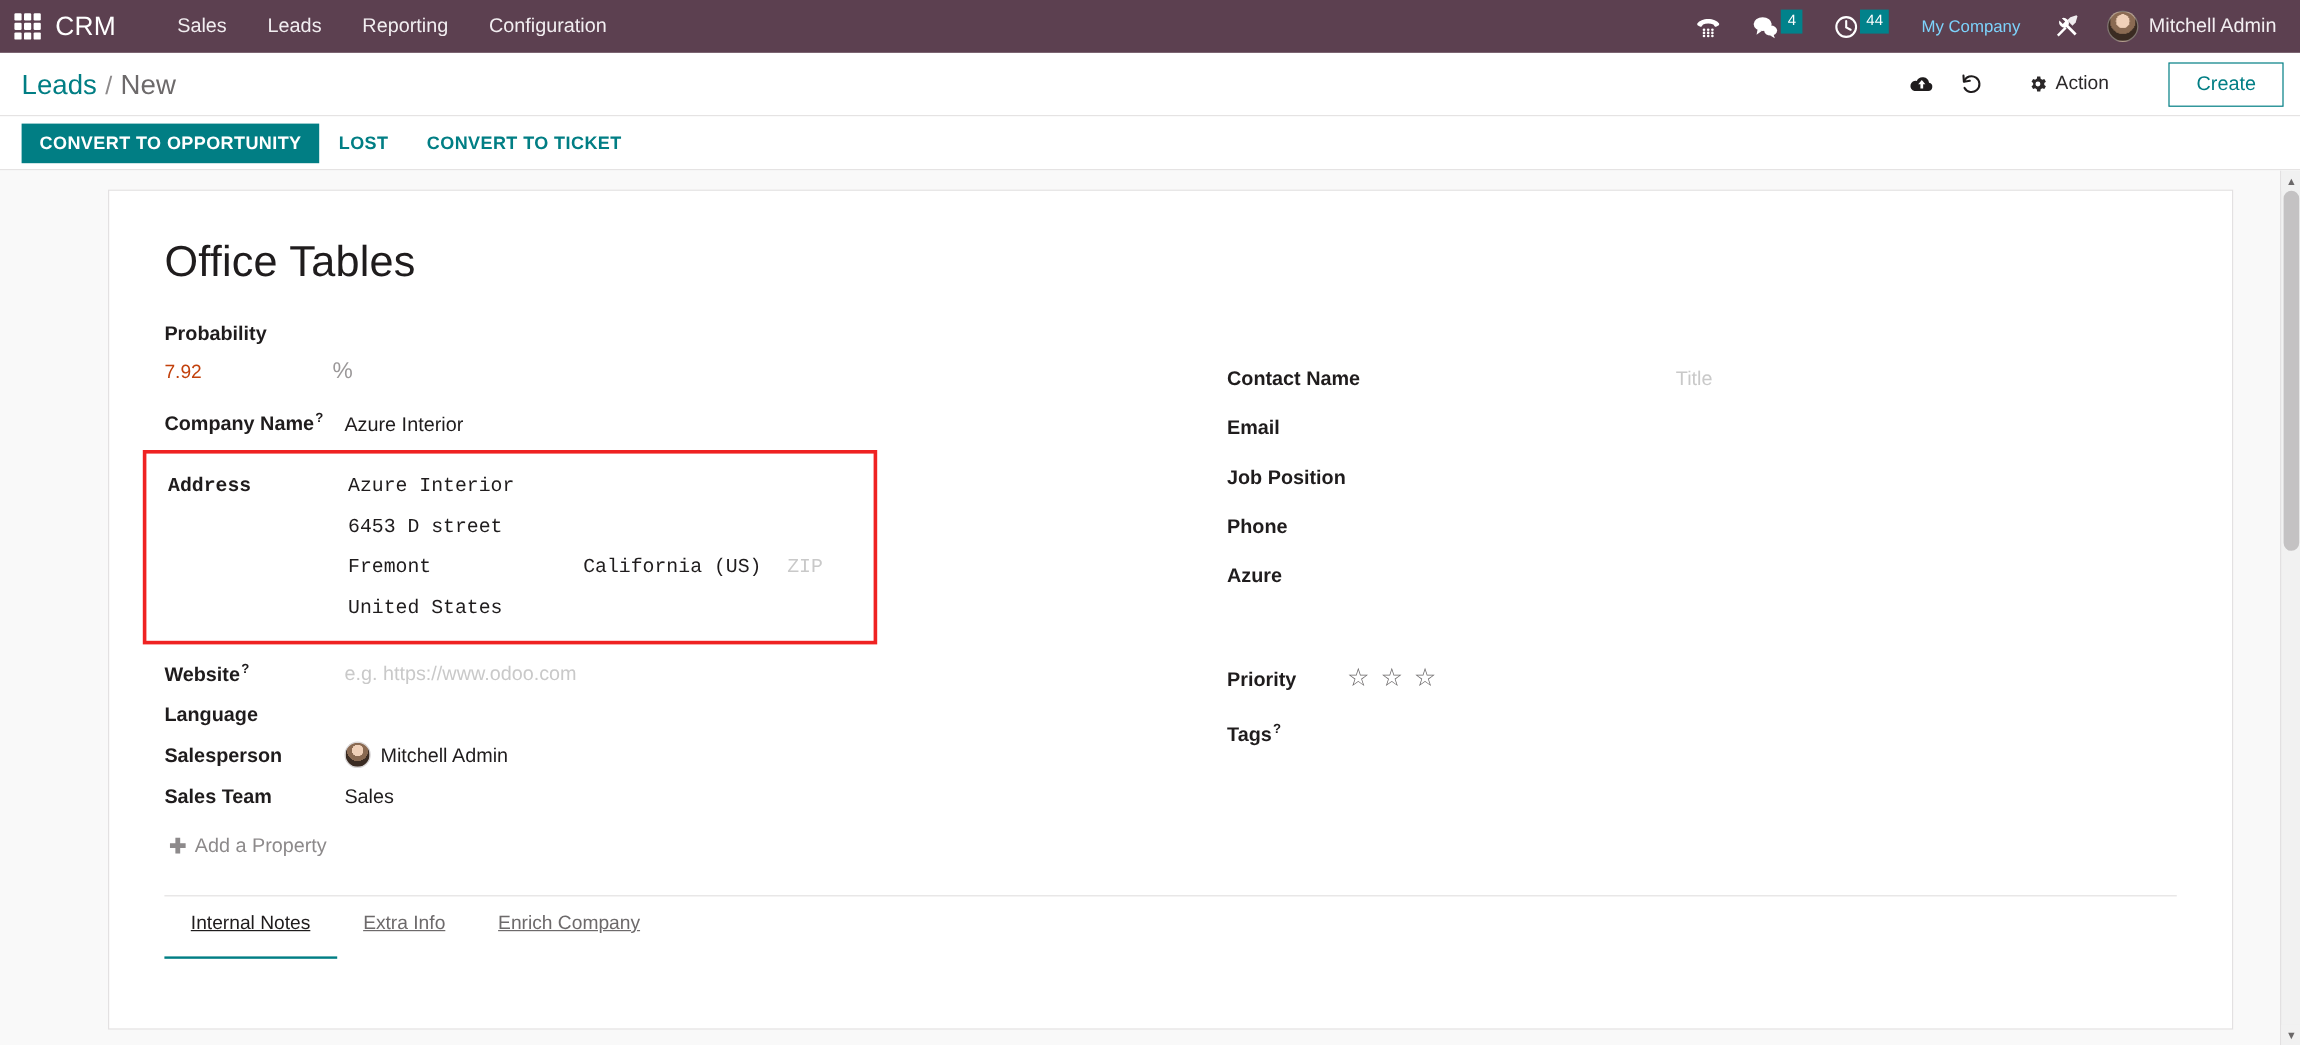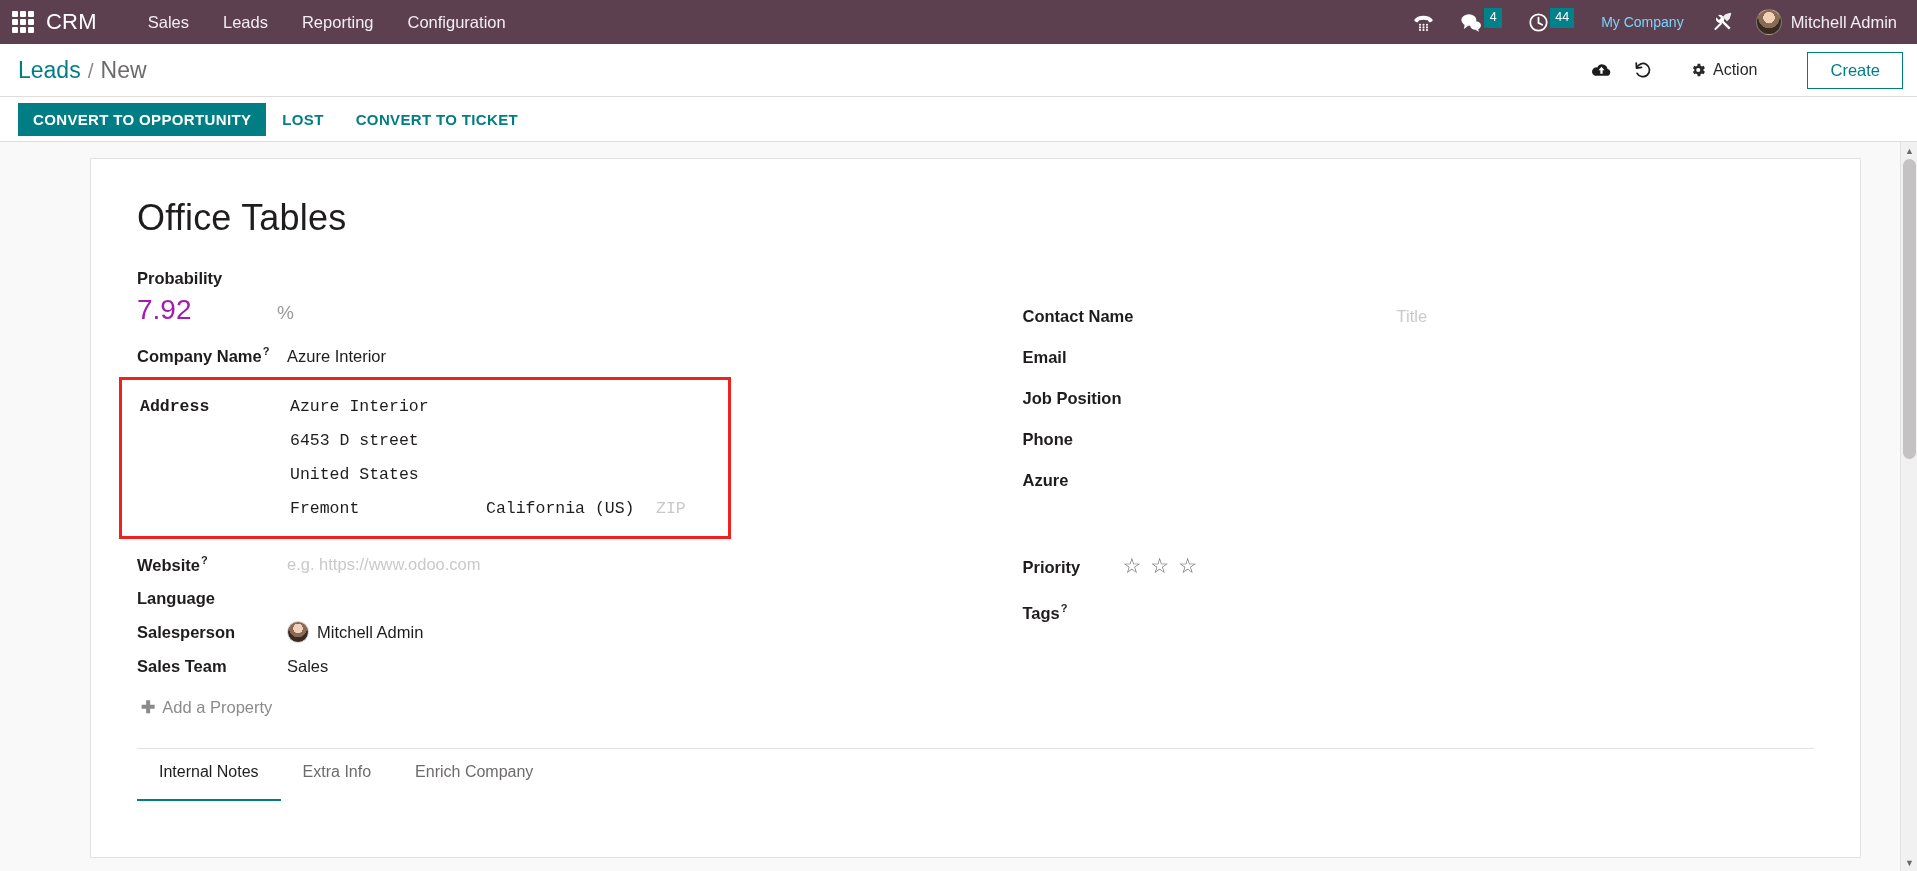--- a/index.html
+++ b/index.html
@@ -207,21 +207,21 @@
   .flabel .help { font-size: 11px; vertical-align: super; color: #1f1c1d; font-weight: 700; margin-left: 1px; cursor: help; }
   .fval {
     font-size: 16.5px;
     color: #1f1c1d;
     line-height: 34px;
     min-width: 90px;
   }
   .fval.ph { color: #c9c9c9; }
 
   .prob-row { display: flex; align-items: baseline; margin-bottom: 2px; }
-  .prob-value { font-size: 28px; color: #a21caf; line-height: 38px; min-width: 140px; }
+  .prob-value { font-size: 16px; color: #c2410c; line-height: 38px; min-width: 140px; }
   .prob-pct { font-size: 19px; color: #9b9899; line-height: 38px; }
 
   
   .addr-block {
     border: 3px solid #ef2222;
     margin: 4px 0 4px -18px;
     padding: 10px 0 10px 18px;
     width: 612px;
     position: relative;
   }
@@ -262,20 +262,21 @@
     gap: 0;
     padding-top: 0;
   }
   .nb-tab {
     font-size: 16px;
     color: #6d6a6b;
     padding: 14px 22px 18px;
     cursor: pointer;
     border-bottom: 2px solid transparent;
     white-space: nowrap;
+    text-decoration: underline;
   }
   .nb-tab.active { color: #1f1c1d; border-bottom-color: #017e84; }
 
   
   .vscroll {
     position: absolute;
     top: 0; right: 0;
     width: 17px;
     height: 100%;
     background: #f1f1f1;
@@ -441,26 +442,26 @@
           <div class="addr-rows">
             <div class="addr-label">Address</div>
             <div class="addr-lines">
               <div class="addr-line">
                 <span class="addr-text">Azure Interior</span>
               </div>
               <div class="addr-line">
                 <span class="addr-text">6453 D street</span>
               </div>
               <div class="addr-line">
-                <span class="addr-text">United States</span>
-              </div>
-              <div class="addr-line">
                 <span class="addr-text addr-city">Fremont</span>
                 <span class="addr-text addr-state">California (US)</span>
                 <span class="addr-text addr-zip">ZIP</span>
+              </div>
+              <div class="addr-line">
+                <span class="addr-text">United States</span>
               </div>
             </div>
           </div>
         </div>
 
         <div class="frow">
           <div class="flabel">
             <span>Website</span><span class="help">?</span>
           </div>
           <div class="fval ph">e.g. https://www.odoo.com</div>

